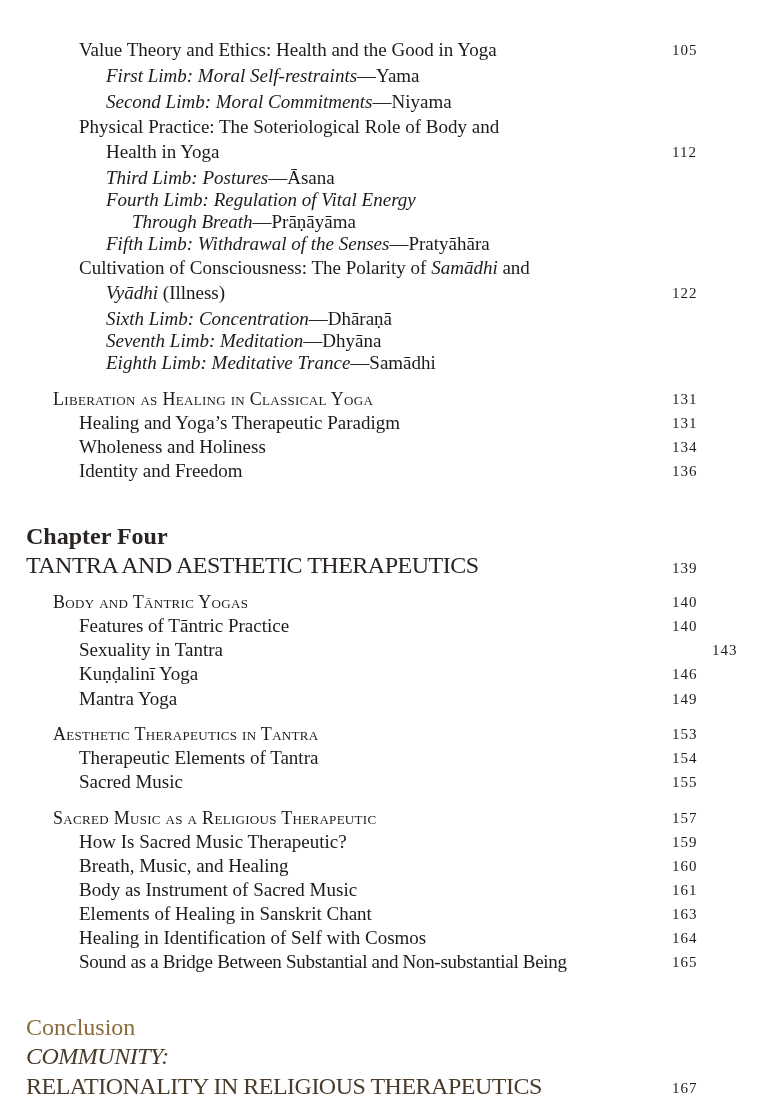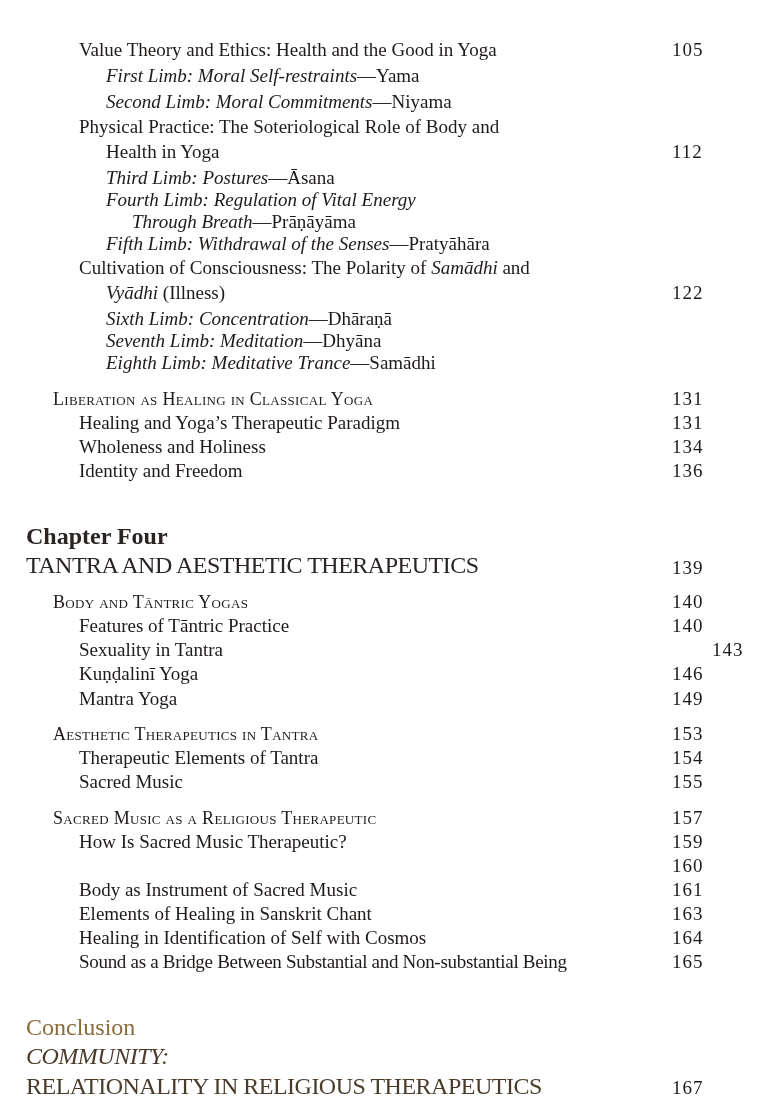--- a/index.html
+++ b/index.html
@@ -9,21 +9,21 @@
     color: #1e1a18;
   }
   .page { position: absolute; left: 0; top: 0; width: 780px; height: 960px; }
   .line {
     position: absolute; white-space: nowrap;
     font-size: 19px; line-height: 24px;
     transform-origin: left center;
   }
   .num {
     position: absolute; left: 672px; width: 42px; text-align: left;
-    font-size: 19px; line-height: 24px; letter-spacing: 1px;
+    font-size: 15px; line-height: 24px; letter-spacing: 1px;
   }
   .it { font-style: italic; }
   .sc { font-variant: small-caps; font-size: 18px; letter-spacing: 0.3px; }
   .chap-label { font-size: 24px; line-height: 30px; color: #2a2523; }
   .chap-title { font-size: 24px; line-height: 30px; letter-spacing: -0.5px; color: #2a2523; }
   .conc { color: #4a3b2a; }
   .conc-label { color: #8a6b3c; }
 </style>
 </head>
 <body>
@@ -100,20 +100,21 @@
 
   <div class="line" style="left:79px; top:770px;">Sacred Music</div>
   <div class="num" style="top:770px;">155</div>
 
   <div class="line sc" style="left:53px; top:806px;">Sacred Music as a Religious Therapeutic</div>
   <div class="num" style="top:806px;">157</div>
 
   <div class="line" style="left:79px; top:830px;">How Is Sacred Music Therapeutic?</div>
   <div class="num" style="top:830px;">159</div>
 
+  <div class="line" style="left:79px; top:854px;">Breath, Music, and Healing</div>
   <div class="num" style="top:854px;">160</div>
 
   <div class="line" style="left:79px; top:878px;">Body as Instrument of Sacred Music</div>
   <div class="num" style="top:878px;">161</div>
 
   <div class="line" style="left:79px; top:902px;">Elements of Healing in Sanskrit Chant</div>
   <div class="num" style="top:902px;">163</div>
 
   <div class="line" style="left:79px; top:926px;">Healing in Identification of Self with Cosmos</div>
   <div class="num" style="top:926px;">164</div>

